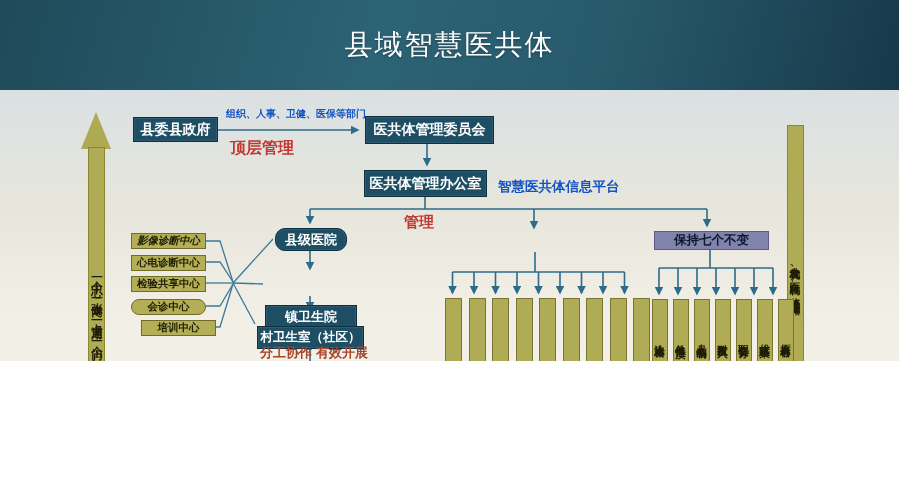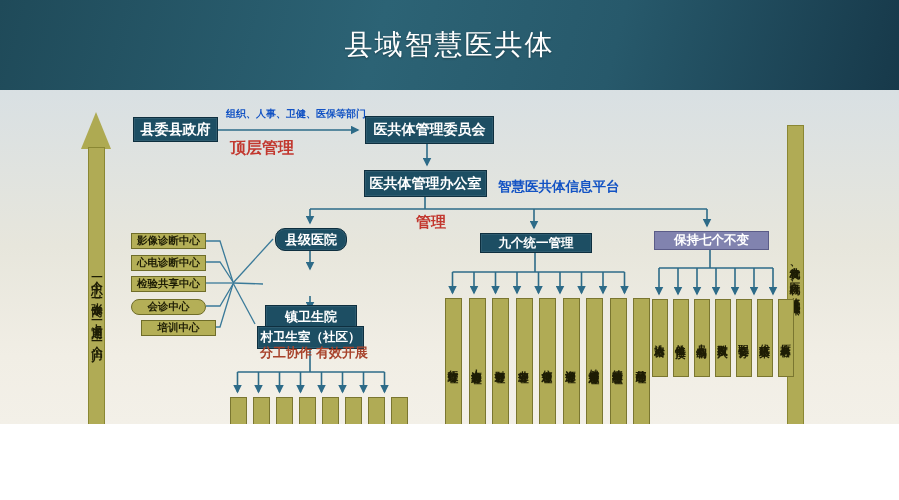--- a/index.html
+++ b/index.html
@@ -1,29 +1,29 @@
 <!DOCTYPE html>
 <html><head>
 <meta charset="utf-8">
 <style>
   html,body{margin:0;padding:0;}
   body{font-family:"Liberation Sans","DejaVu Sans",sans-serif;}
-  .stage{position:relative;width:899px;height:424px;overflow:hidden;
+  .stage{position:relative;width:899px;height:361px;overflow:hidden;
     background:linear-gradient(180deg,#c6d0d8 0%,#d9e0e3 22%,#e7e6dc 58%,#f1eee5 84%,#f3f0e8 100%);}
   .header{position:absolute;left:0;top:0;width:899px;height:90px;
     background:linear-gradient(105deg,#1f4a59 0%,#2c6375 42%,#27596b 68%,#17394a 100%);
     display:flex;align-items:center;justify-content:center;}
   .title{color:#ffffff;font-size:28px;font-weight:500;letter-spacing:2px;text-shadow:0 1px 2px rgba(0,0,0,.35);}
   .bottom-strip{position:absolute;left:0;top:490px;width:899px;height:10px;background:#fbfbf8;border-top:1px solid #d9d9d2;}
 
   .wires{position:absolute;left:0;top:0;width:899px;height:500px;}
 
   .tbox{position:absolute;background:#1d4e63;border:1px solid #0e2f3f;color:#ffffff;font-weight:bold;
     display:flex;align-items:center;justify-content:center;box-shadow:inset 0 0 0 1px rgba(255,255,255,.08);}
-  .pbox{position:absolute;background:#8183af;border:1px solid #5b5c88;color:#ffffff;font-weight:bold;
+  .pbox{position:absolute;background:#8183af;border:1px solid #5b5c88;color:#0f172a;font-weight:bold;
     display:flex;align-items:center;justify-content:center;}
   .obox{position:absolute;background:#b4af57;border:1px solid #6f6d29;color:#1e1d05;font-weight:bold;
     font-size:10.5px;display:flex;align-items:center;justify-content:center;}
 
   .bars{position:absolute;display:flex;}
   .bar{background:#b0ab55;border:1px solid #7a7630;display:flex;align-items:center;justify-content:center;}
   .vtext{writing-mode:vertical-rl;text-orientation:upright;font-weight:bold;color:#1e1d05;}
   .bar .vtext{font-size:10.5px;letter-spacing:1px;}
 
   .up-head{position:absolute;left:81px;top:112px;width:0;height:0;
@@ -130,23 +130,23 @@
     </div>
   <div class="lbl-blue" style="left:226px;top:108px;width:140px;font-size:10px;line-height:11.5px;">组织、人事、卫健、医保等部门</div>
   <div class="tbox" style="left:365px;top:116px;width:127px;height:26px;font-size:14px;">
       <span>医共体管理委员会</span>
     </div>
   <div class="lbl-red" style="left:230px;top:138px;font-size:16px;">顶层管理</div>
   <div class="tbox" style="left:364px;top:170px;width:121px;height:25px;font-size:14px;">
       <span>医共体管理办公室</span>
     </div>
   <div class="lbl-blue" style="left:498px;top:178px;font-size:13.5px;">智慧医共体信息平台</div>
-  <div class="lbl-red" style="left:404px;top:213px;font-size:15px;margin-left:12px;">管理</div>
-
-  <div class="obox" style="left:131px;top:233px;width:73px;height:14px;">
+  <div class="lbl-red" style="left:404px;top:213px;font-size:15px;">管理</div>
+
+  <div class="obox" style="left:131px;top:233px;width:73px;height:14px;font-style:italic;">
       <span>影像诊断中心</span>
     </div>
   <div class="obox" style="left:131px;top:255px;width:73px;height:14px;">
       <span>心电诊断中心</span>
     </div>
   <div class="obox" style="left:131px;top:276px;width:73px;height:14px;">
       <span>检验共享中心</span>
     </div>
   <div class="obox" style="left:131px;top:299px;width:73px;height:14px;border-radius:8px;">
       <span>会诊中心</span>
@@ -188,23 +188,20 @@
         <span class="vtext">双向转诊</span>
       </div>
     <div class="bar" style="width:15px;">
         <span class="vtext">健康宣教</span>
       </div>
     <div class="bar" style="width:15px;">
         <span class="vtext">慢病管理</span>
       </div>
   </div>
 
-  <div class="tbox" style="left:480px;top:233px;width:110px;height:18px;font-size:12.5px;">
-      <span>九个统一管理</span>
-    </div>
   <div class="bars" style="left:445px;top:298px;height:131px;gap:6.5px;">
     <div class="bar" style="width:15px;">
         <span class="vtext">行政管理</span>
       </div>
     <div class="bar" style="width:15px;">
         <span class="vtext">人力资源管理</span>
       </div>
     <div class="bar" style="width:15px;">
         <span class="vtext">财务管理</span>
       </div>

